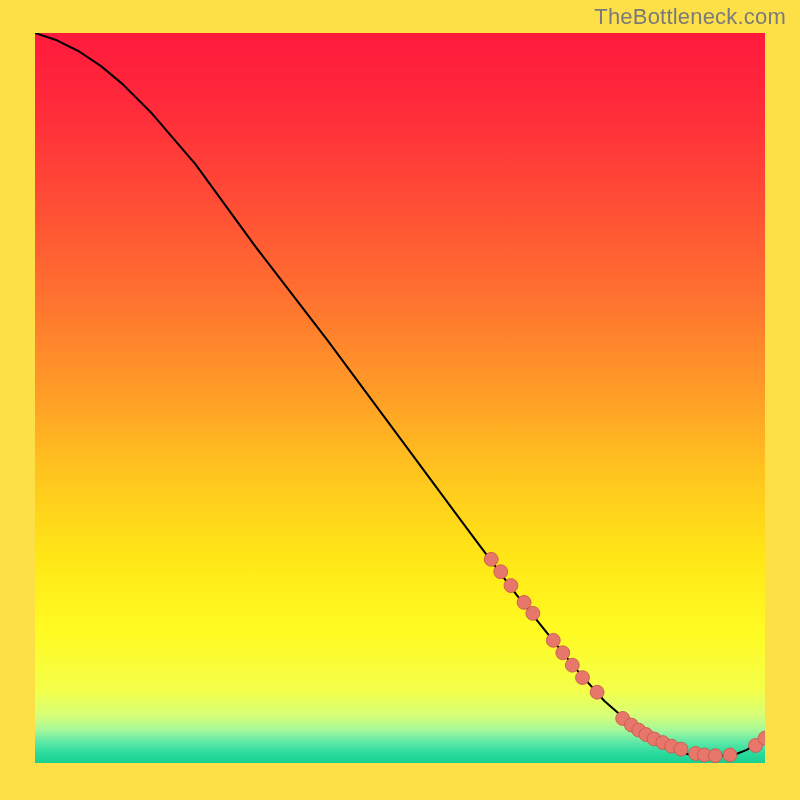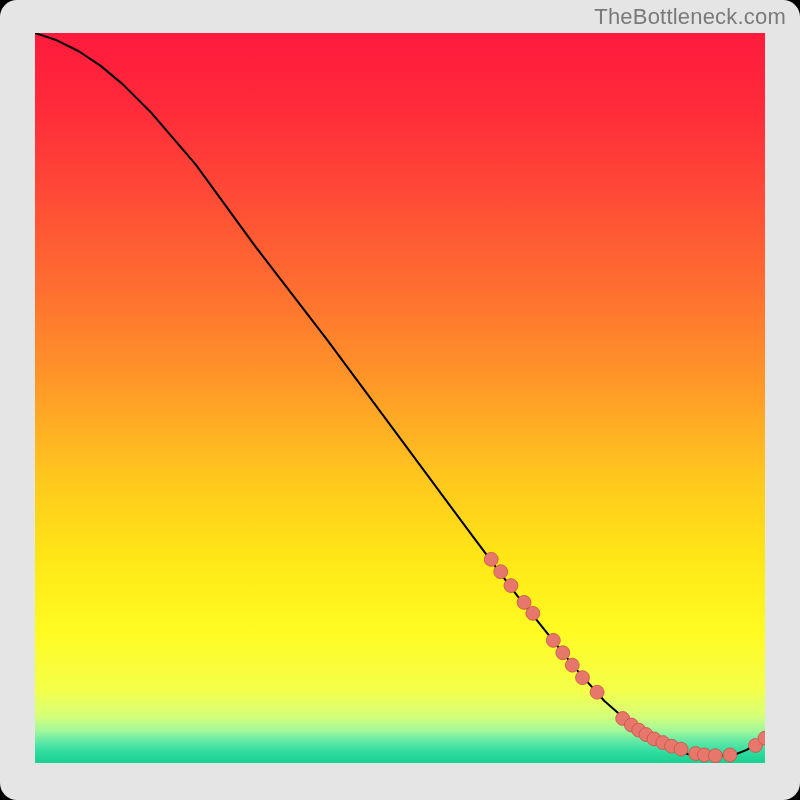--- a/index.html
+++ b/index.html
@@ -8,22 +8,21 @@
     width: 800px;
     height: 800px;
     background: #000;
     overflow: hidden;
     font-family: Arial, Helvetica, sans-serif;
   }
   .outer {
     position: relative;
     width: 800px;
     height: 800px;
-    background: #e5e5e5;
-    border-radius: 17px;
+    background: #fde047;
   }
   .watermark {
     position: absolute;
     top: 4px;
     right: 14px;
     color: #7a7a7a;
     font-size: 22px;
     font-weight: 500;
     letter-spacing: 0.2px;
   }

